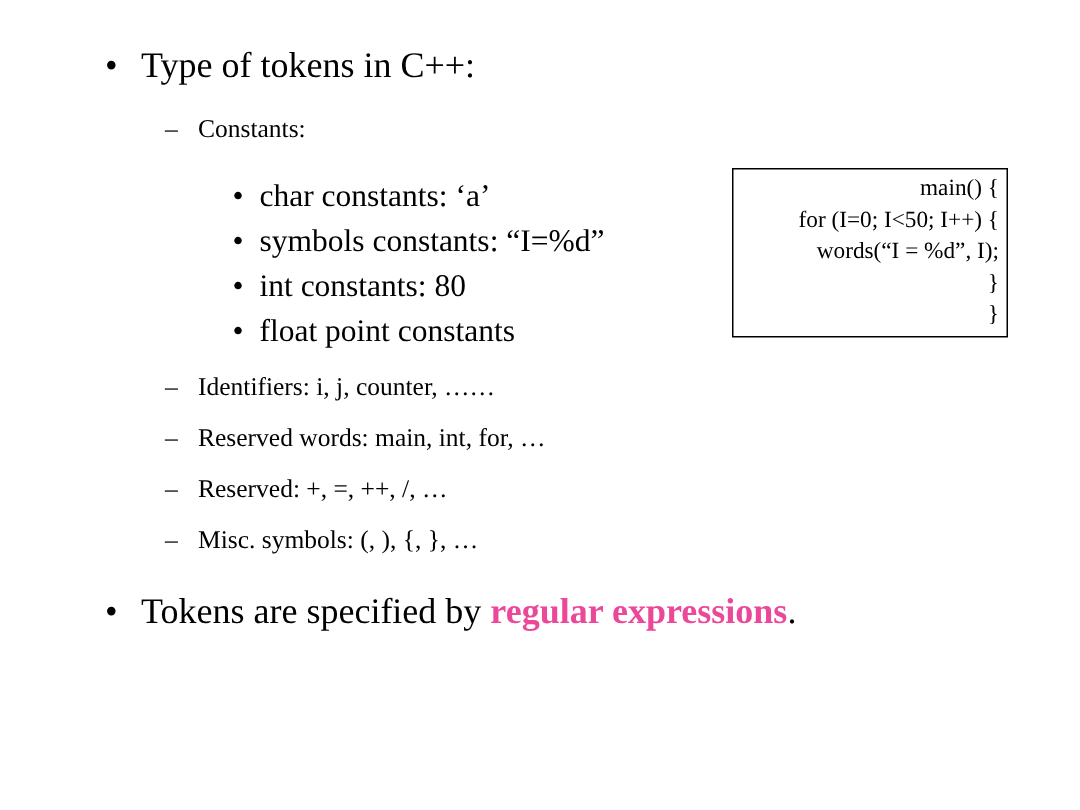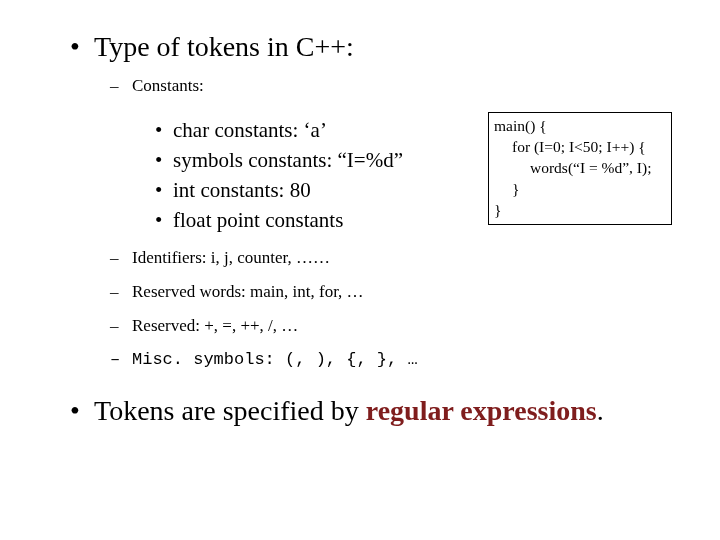--- a/index.html
+++ b/index.html
@@ -13,21 +13,21 @@
   }
   .slide {
     position: relative;
     width: 720px;
     height: 540px;
     box-sizing: border-box;
   }
   .bullet-l1 {
     position: absolute;
     left: 70px;
-    font-size: 28px;
+    font-size: 24px;
     line-height: 1.2;
   }
   .bullet-l1 .dot {
     display: inline-block;
     width: 24px;
   }
   .bullet-l2 {
     position: absolute;
     left: 110px;
     font-size: 17px;
@@ -50,25 +50,26 @@
   .codebox {
     position: absolute;
     right: 48px;
     top: 112px;
     width: 184px;
     border: 1px solid #000;
     font-size: 15.5px;
     line-height: 1.35;
     padding: 3px 5px 3px 5px;
     box-sizing: border-box;
+    text-align: right;
   }
   .codebox .line { white-space: pre; }
   .ind1 { padding-left: 18px; }
   .ind2 { padding-left: 36px; }
-  .red { color: #7f1d1d; }
+  .red { color: #ec4899; }
   b { font-weight: bold; }
 </style>
 </head>
 <body>
 
 <div class="slide">
 
   <div class="bullet-l1" style="top:30px;">
     <span class="dot">•</span><span>Type of tokens in C++:</span>
   </div>
@@ -92,21 +93,21 @@
 
   <div class="bullet-l2" style="top:248px;">
     <span class="dash">–</span><span>Identifiers: i, j, counter, ……</span>
   </div>
   <div class="bullet-l2" style="top:282px;">
     <span class="dash">–</span><span>Reserved words: main, int, for, …</span>
   </div>
   <div class="bullet-l2" style="top:316px;">
     <span class="dash">–</span><span>Reserved: +, =, ++, /, …</span>
   </div>
-  <div class="bullet-l2" style="top:350px;font-family:Liberation Mono, monospace;">
+  <div class="bullet-l2" style="top:350px;">
     <span class="dash">–</span><span>Misc. symbols: (, ), {, }, …</span>
   </div>
 
   <div class="bullet-l1" style="top:394px; width:560px;">
     <span class="dot">•</span><span>Tokens are specified by </span><b class="red">regular expressions</b><span>.</span>
   </div>
 
   <div class="codebox">
     <div class="line">main() {</div>
     <div class="line ind1">for (I=0; I&lt;50; I++) {</div>

